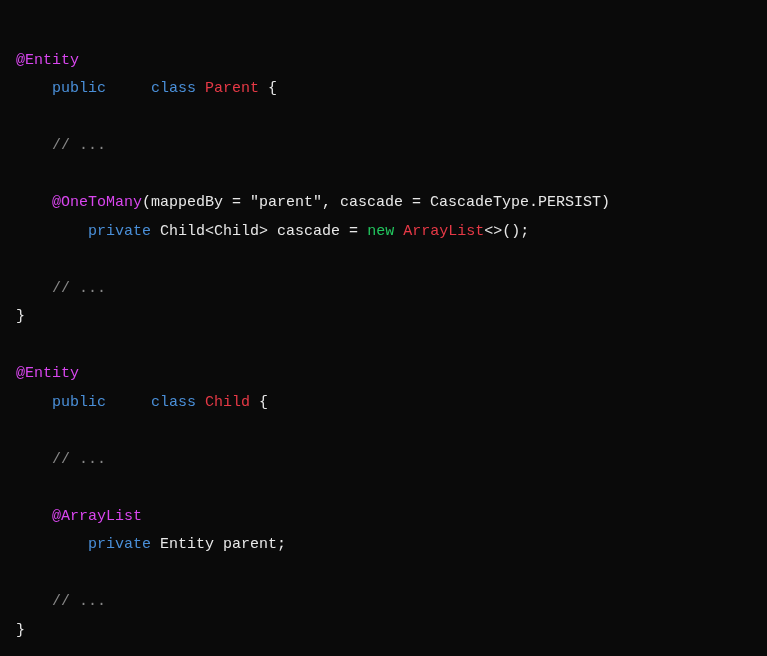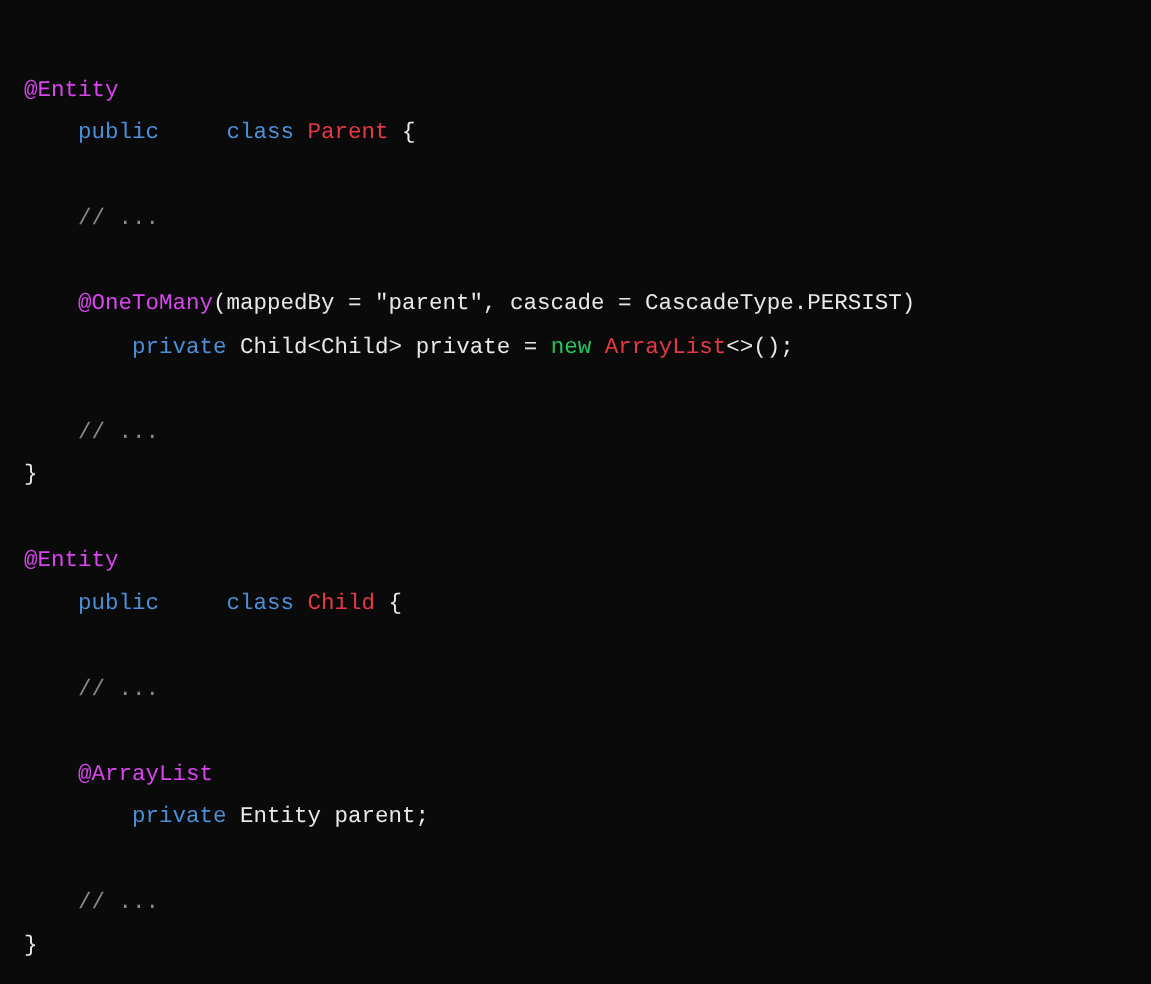--- a/index.html
+++ b/index.html
@@ -33,21 +33,21 @@
 </head>
 <body>
 
 <div class="code-block">
 <span class="annotation">@Entity</span>
 <span class="keyword">public</span> <span class="keyword">class</span> <span class="classname">Parent</span><span class="punct"> {</span>
 
 <span class="comment">    // ...</span>
 
 <span class="annotation">    @OneToMany</span><span class="type">(mappedBy = "parent", cascade = CascadeType.PERSIST)</span>
-<span class="keyword">    private</span><span class="type"> Child</span><span class="punct">&lt;</span><span class="type">Child</span><span class="punct">&gt;</span><span class="identifier"> private = </span><span class="new-kw">new</span><span class="special-type"> ArrayList</span><span class="punct">&lt;&gt;();</span>
+<span class="keyword">    private</span><span class="type"> Child</span><span class="punct">&lt;</span><span class="type">Child</span><span class="punct">&gt;</span><span class="identifier"> cascade = </span><span class="new-kw">new</span><span class="special-type"> ArrayList</span><span class="punct">&lt;&gt;();</span>
 
 <span class="comment">    // ...</span>
 <span class="punct">}</span>
 
 <span class="annotation">@Entity</span>
 <span class="keyword">public</span> <span class="keyword">class</span> <span class="classname">Child</span><span class="punct"> {</span>
 
 <span class="comment">    // ...</span>
 
 <span class="annotation">    @ArrayList</span>

